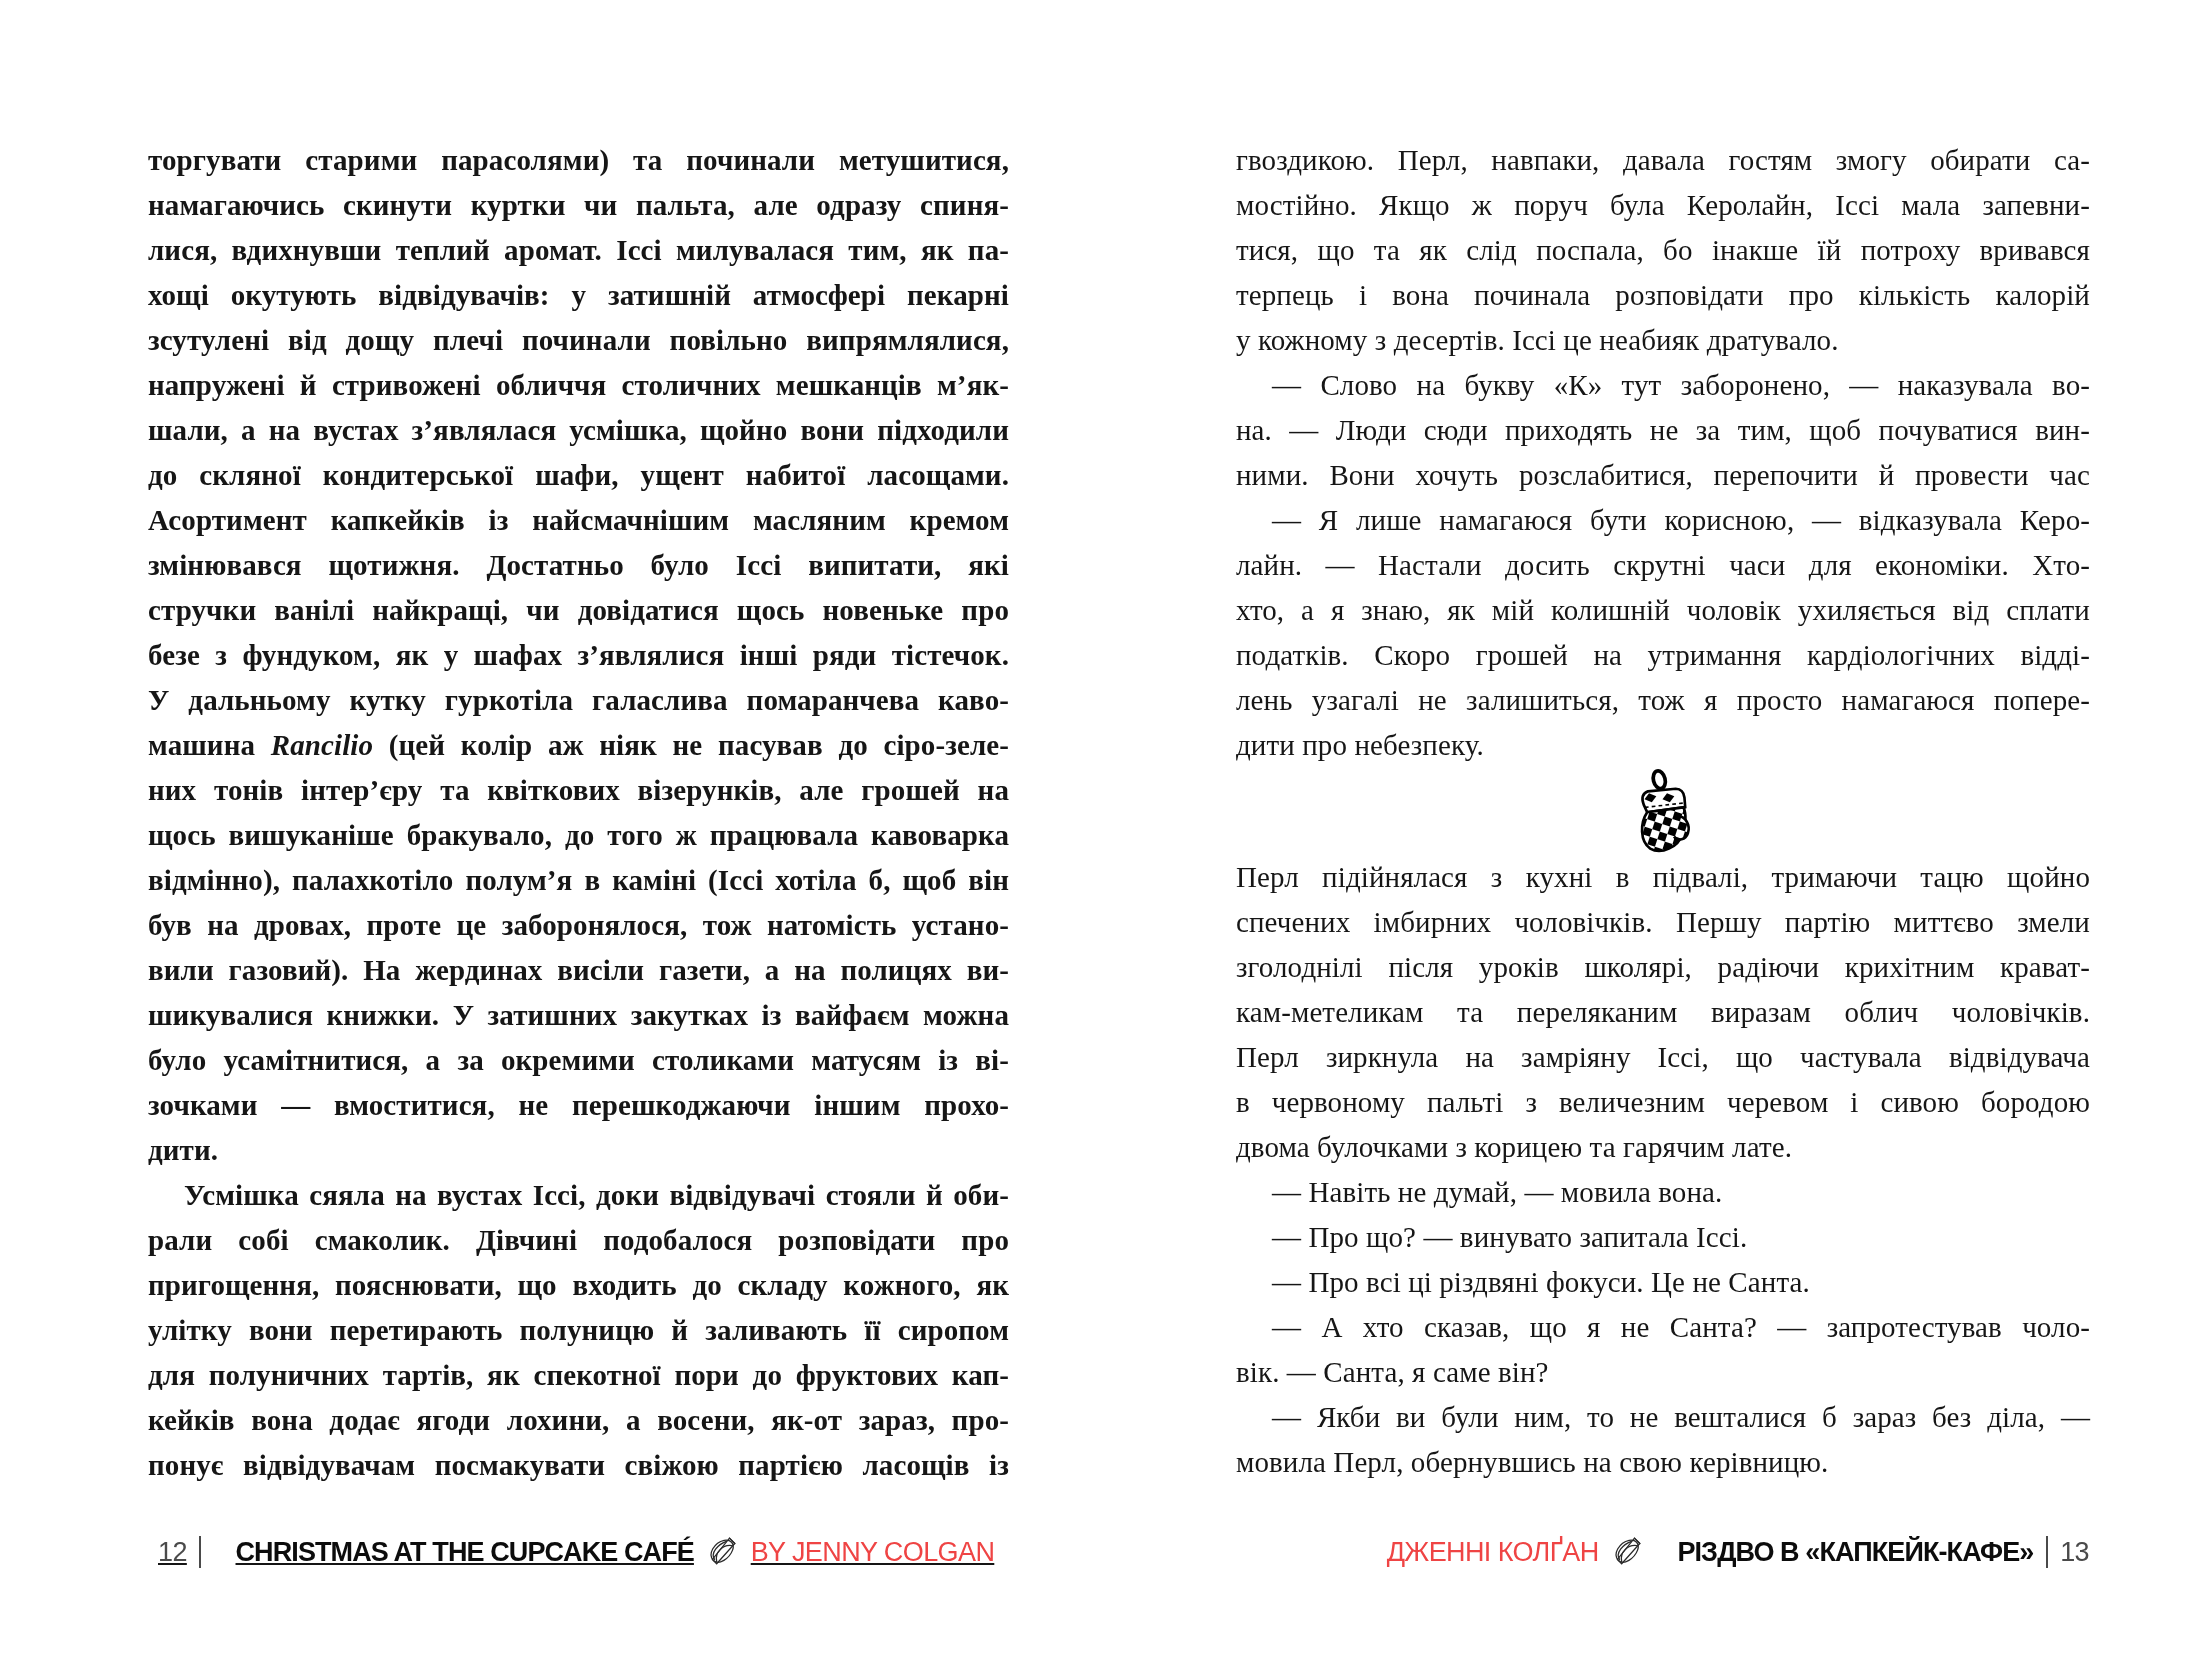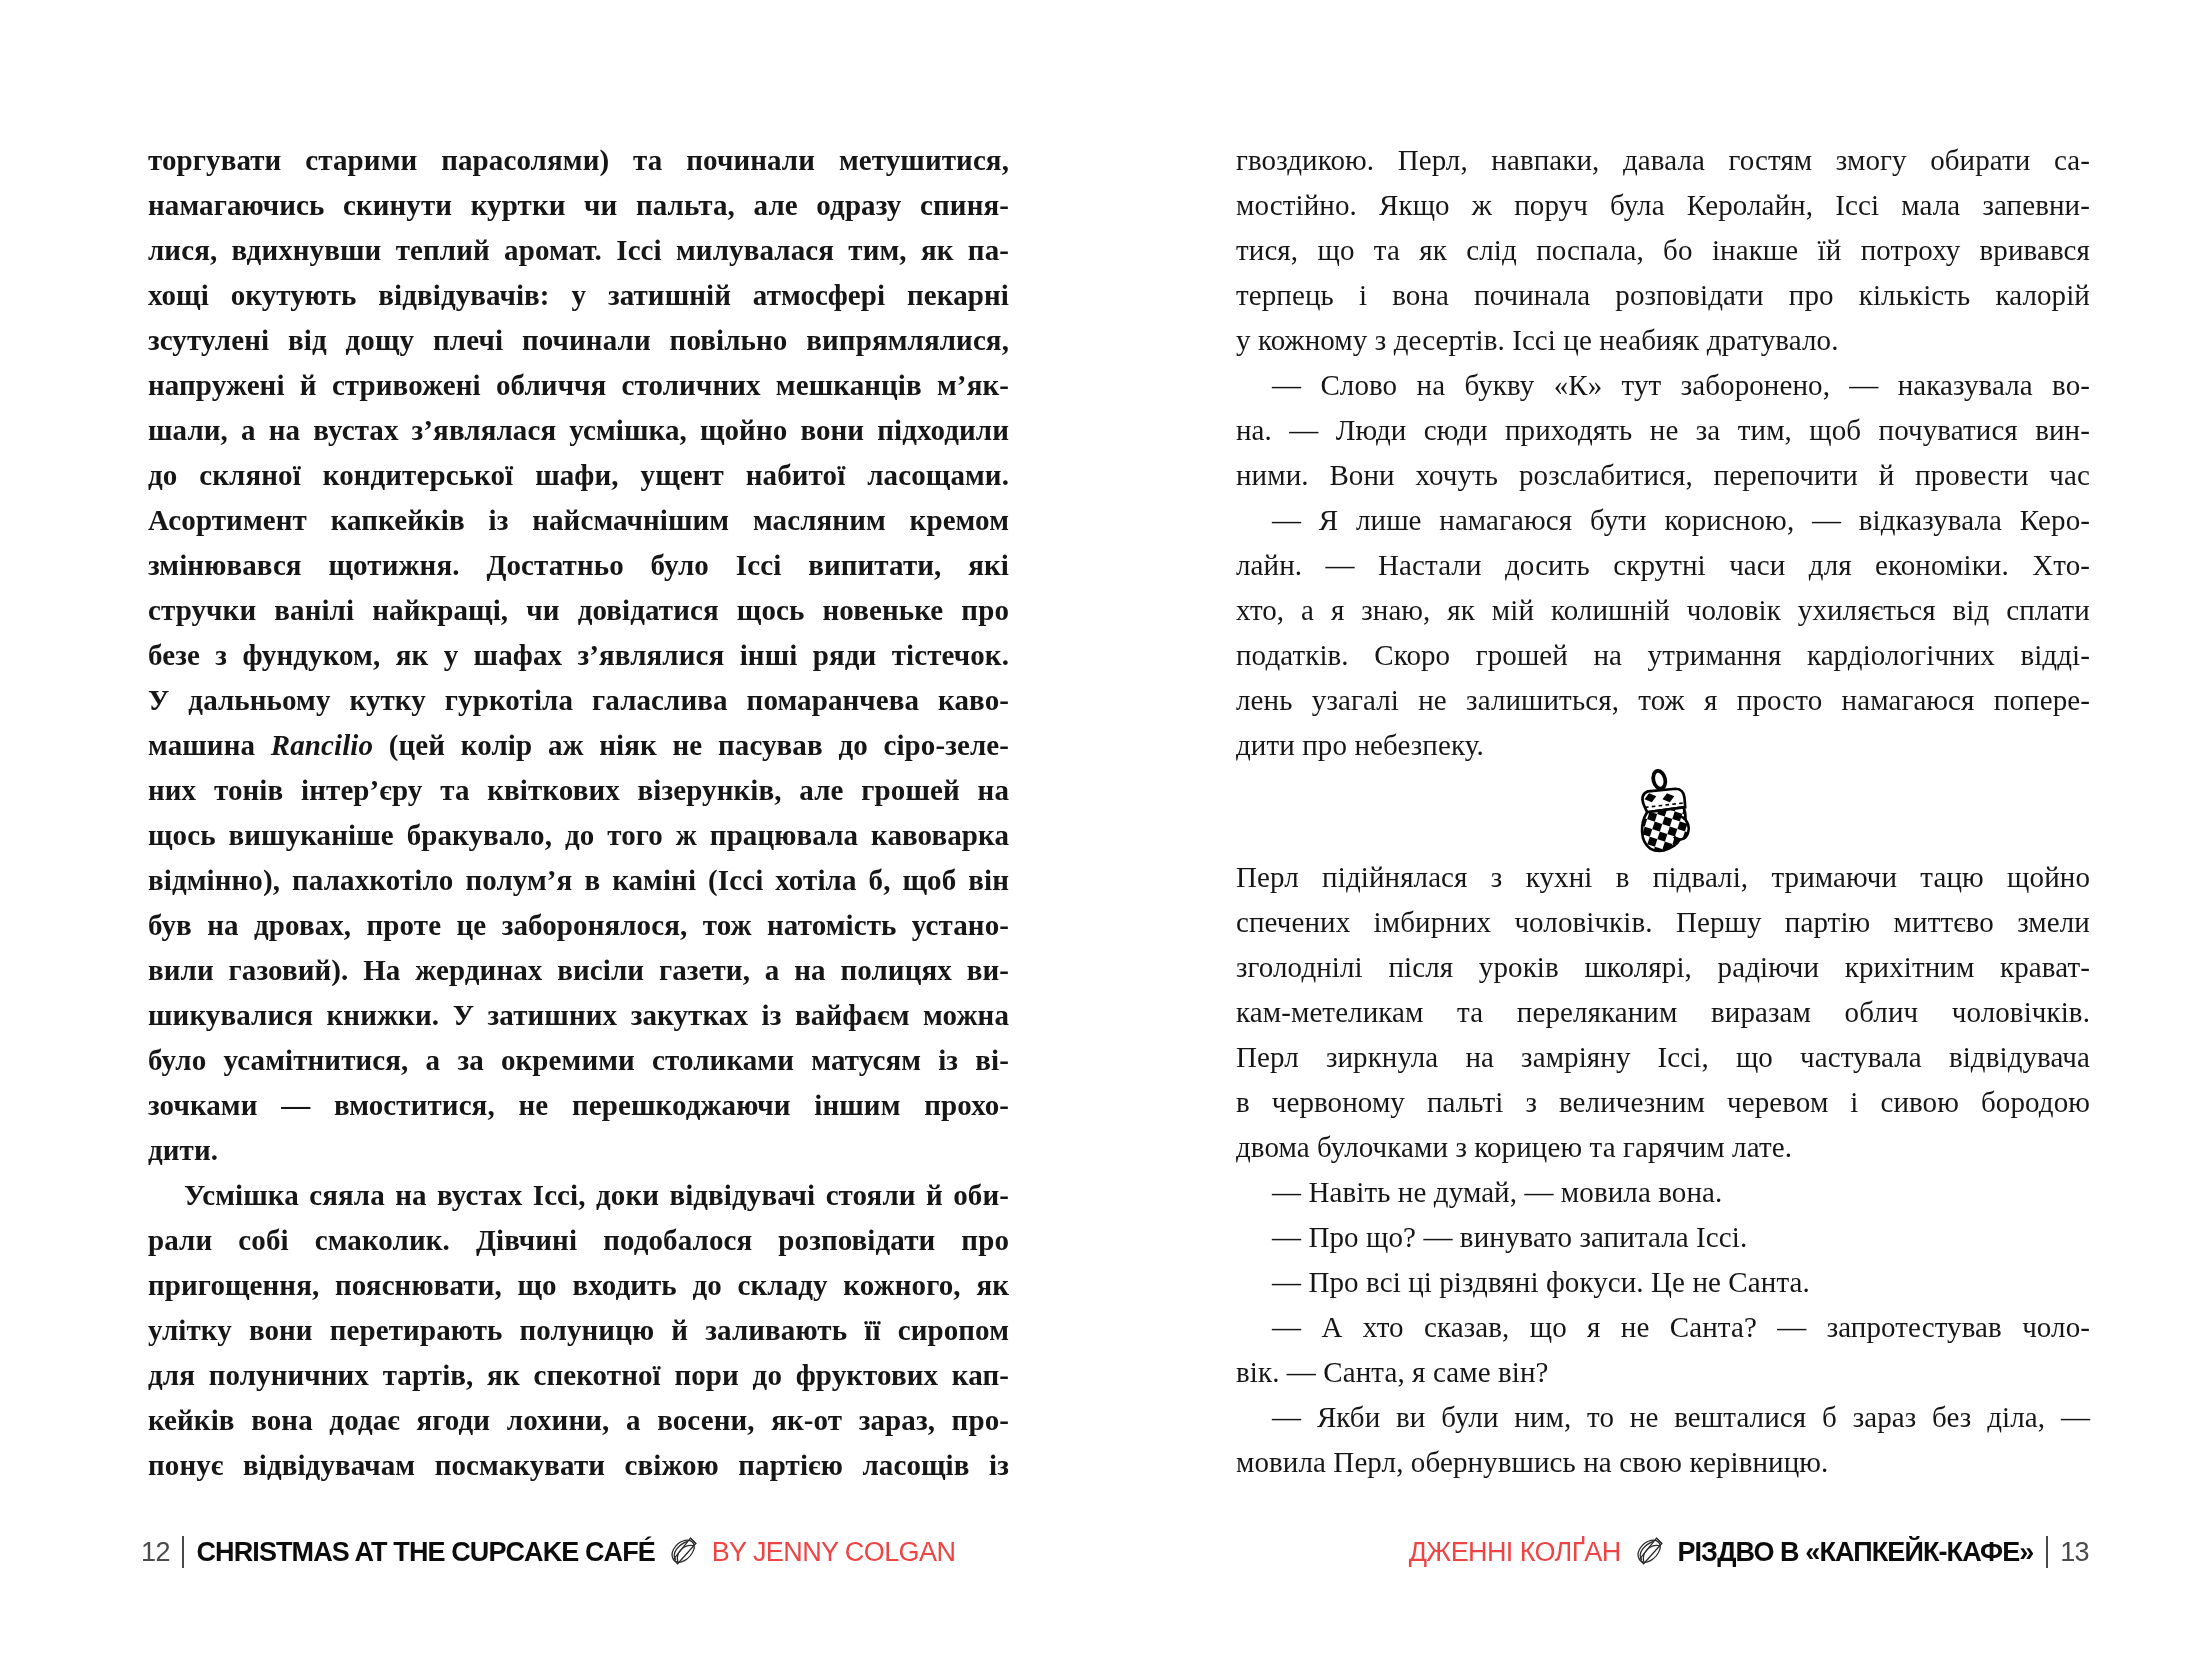--- a/index.html
+++ b/index.html
@@ -19,25 +19,25 @@
   .page-left-text{left:148px;top:138px;width:861px;font-weight:bold;}
   .page-right-text{left:1236px;top:138px;width:854px;}
   .ornament-slot{
     height:87px;display:flex;align-items:center;justify-content:center;
   }
   .footer{
     position:absolute;top:1534px;height:36px;
     display:flex;align-items:center;gap:12.4px;
     font-family:"Liberation Sans","DejaVu Sans",sans-serif;
   }
-  .footer-left{left:141px;}
+  .footer-left{left:158px;text-decoration:underline;}
   .footer-right{right:116px;justify-content:flex-end;}
   .f-num{font-size:27px;font-weight:400;color:#4a4a4a;letter-spacing:-0.6px;}
   .f-bar{width:1.9px;height:32px;background:#4a4a4a;}
-  .f-bold{font-size:27px;font-weight:700;color:#0c0c0c;letter-spacing:-0.9px;}
+  .f-bold{font-size:27px;font-weight:700;color:#0c0c0c;letter-spacing:-0.9px;margin-left:22px;}
   .f-thin{font-size:27px;font-weight:400;color:#ef4444;letter-spacing:-0.6px;}
   .whisk-icon svg{display:block;}
   .mitt-icon svg{display:block;}
 </style>
 </head>
 <body>
 
 <div class="text-block page-left-text">
     <div class="line just">торгувати старими парасолями) та починали метушитися,</div>
     <div class="line just">намагаючись скинути куртки чи пальта, але одразу спиня-</div>

